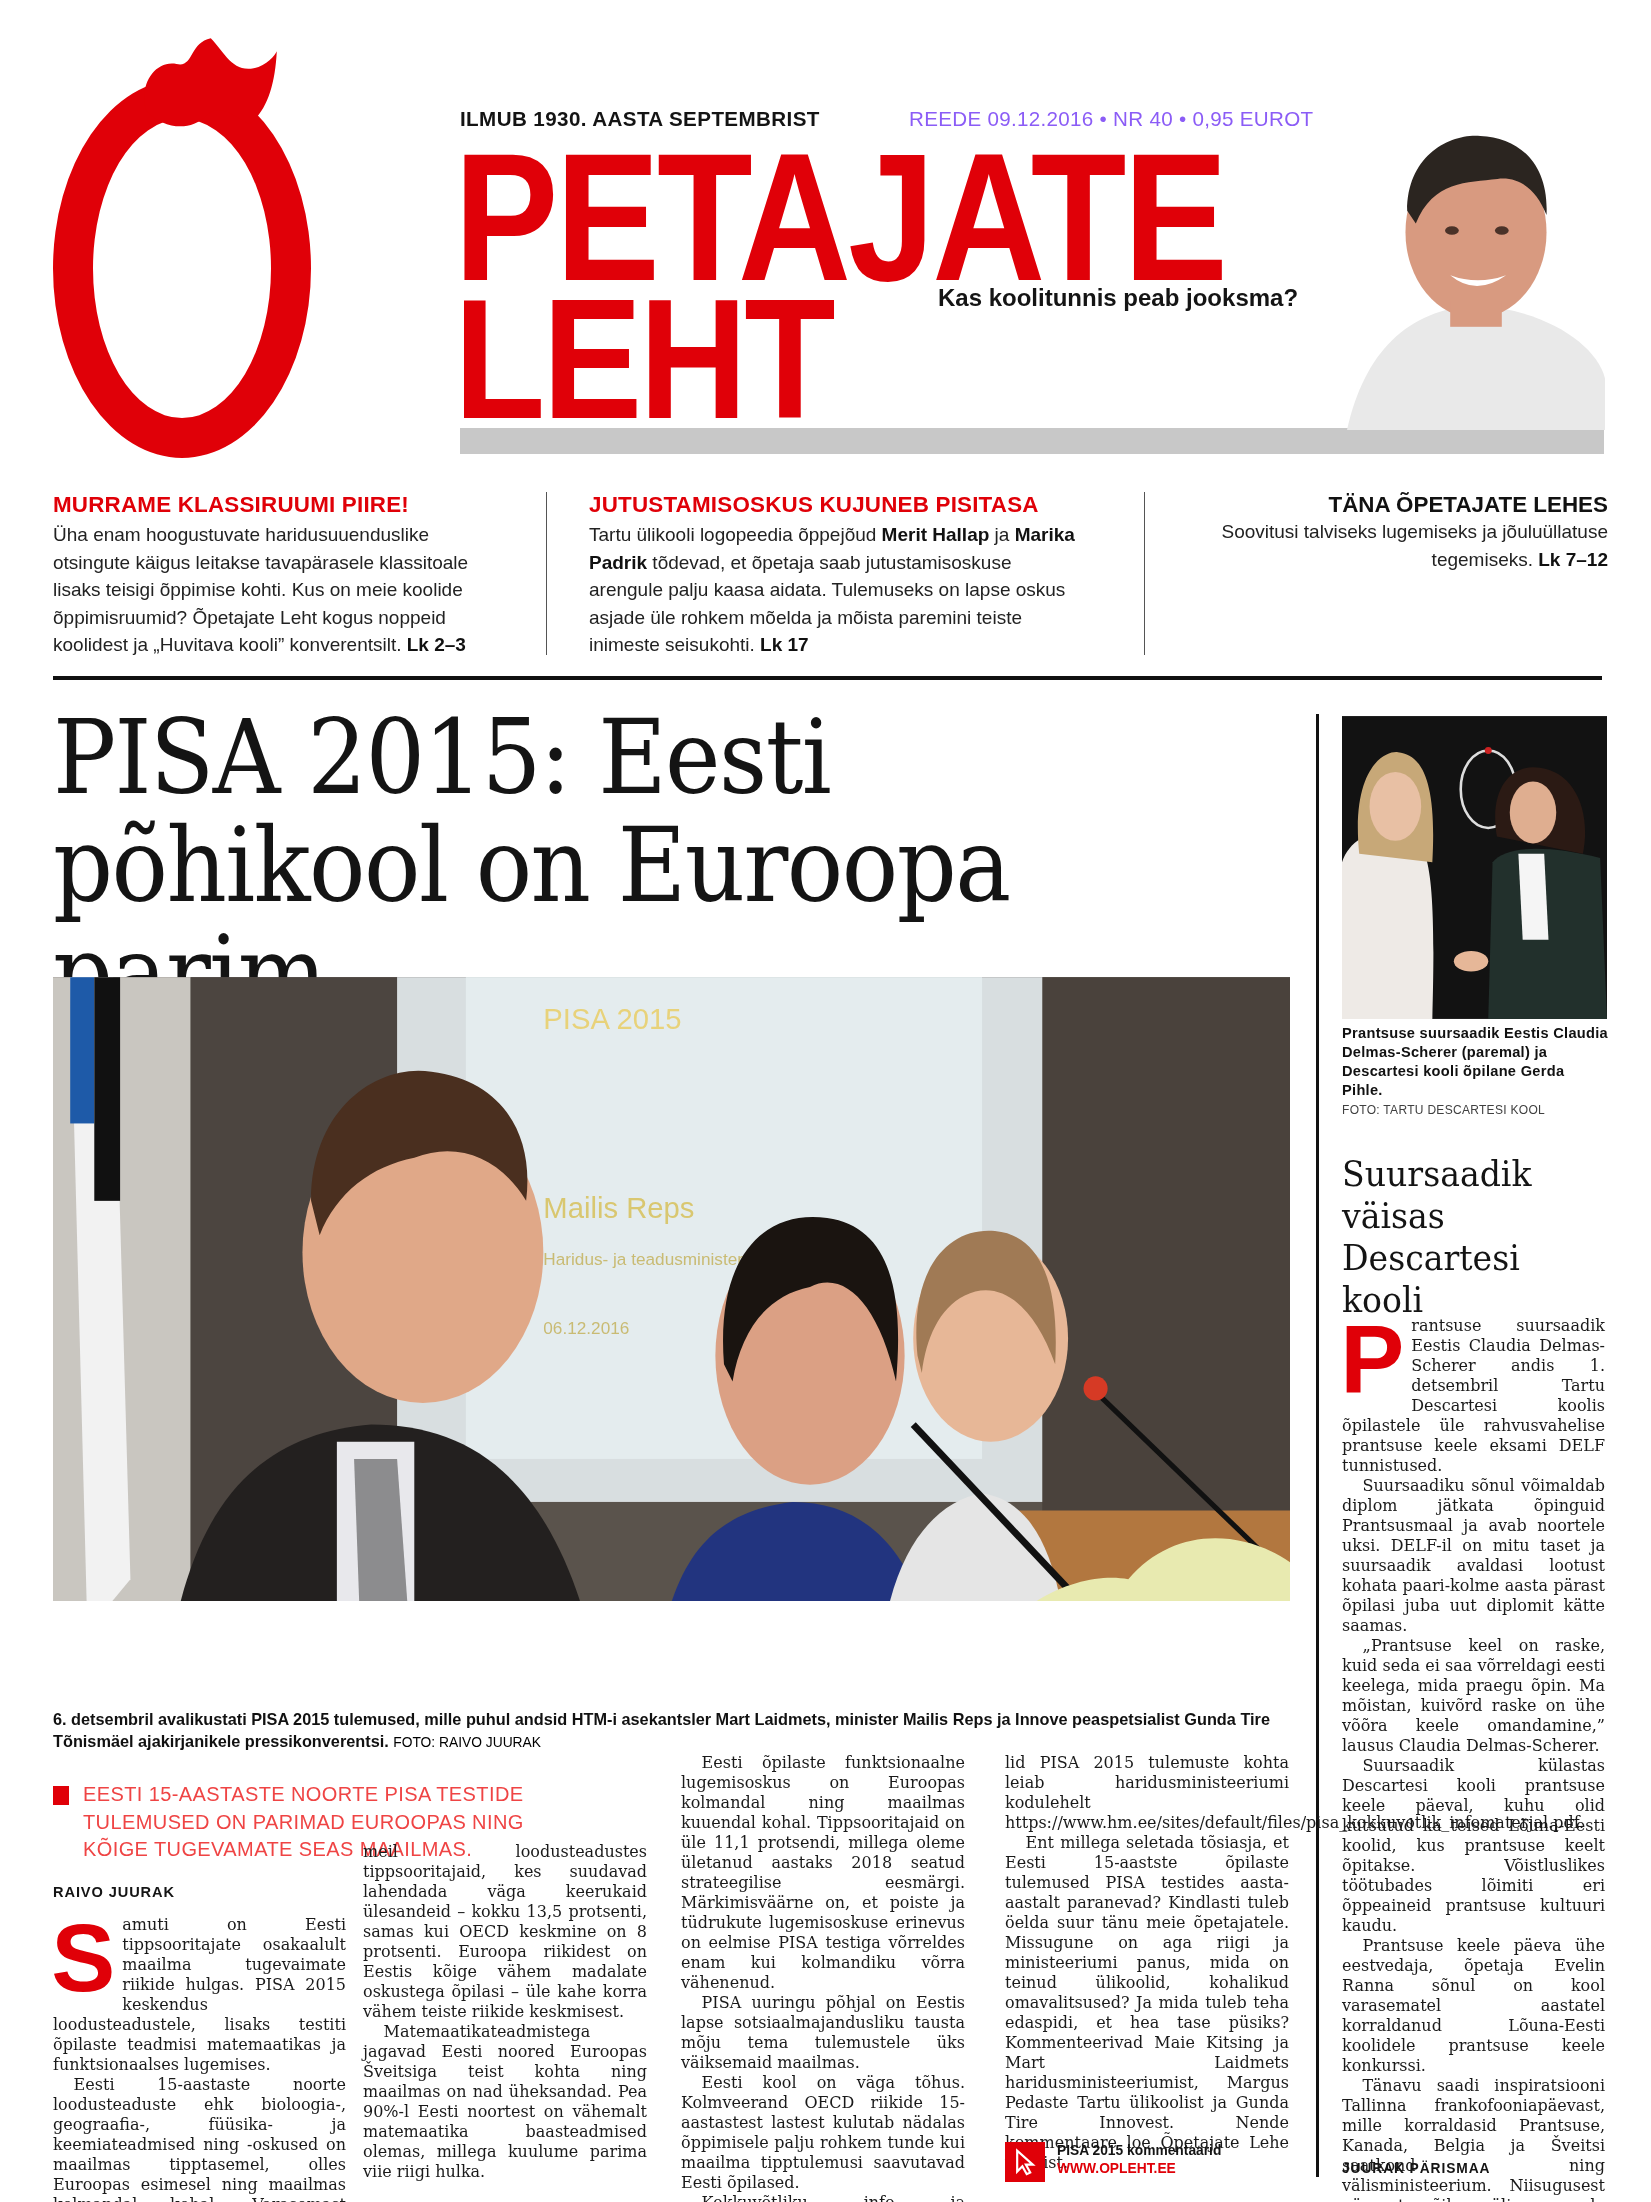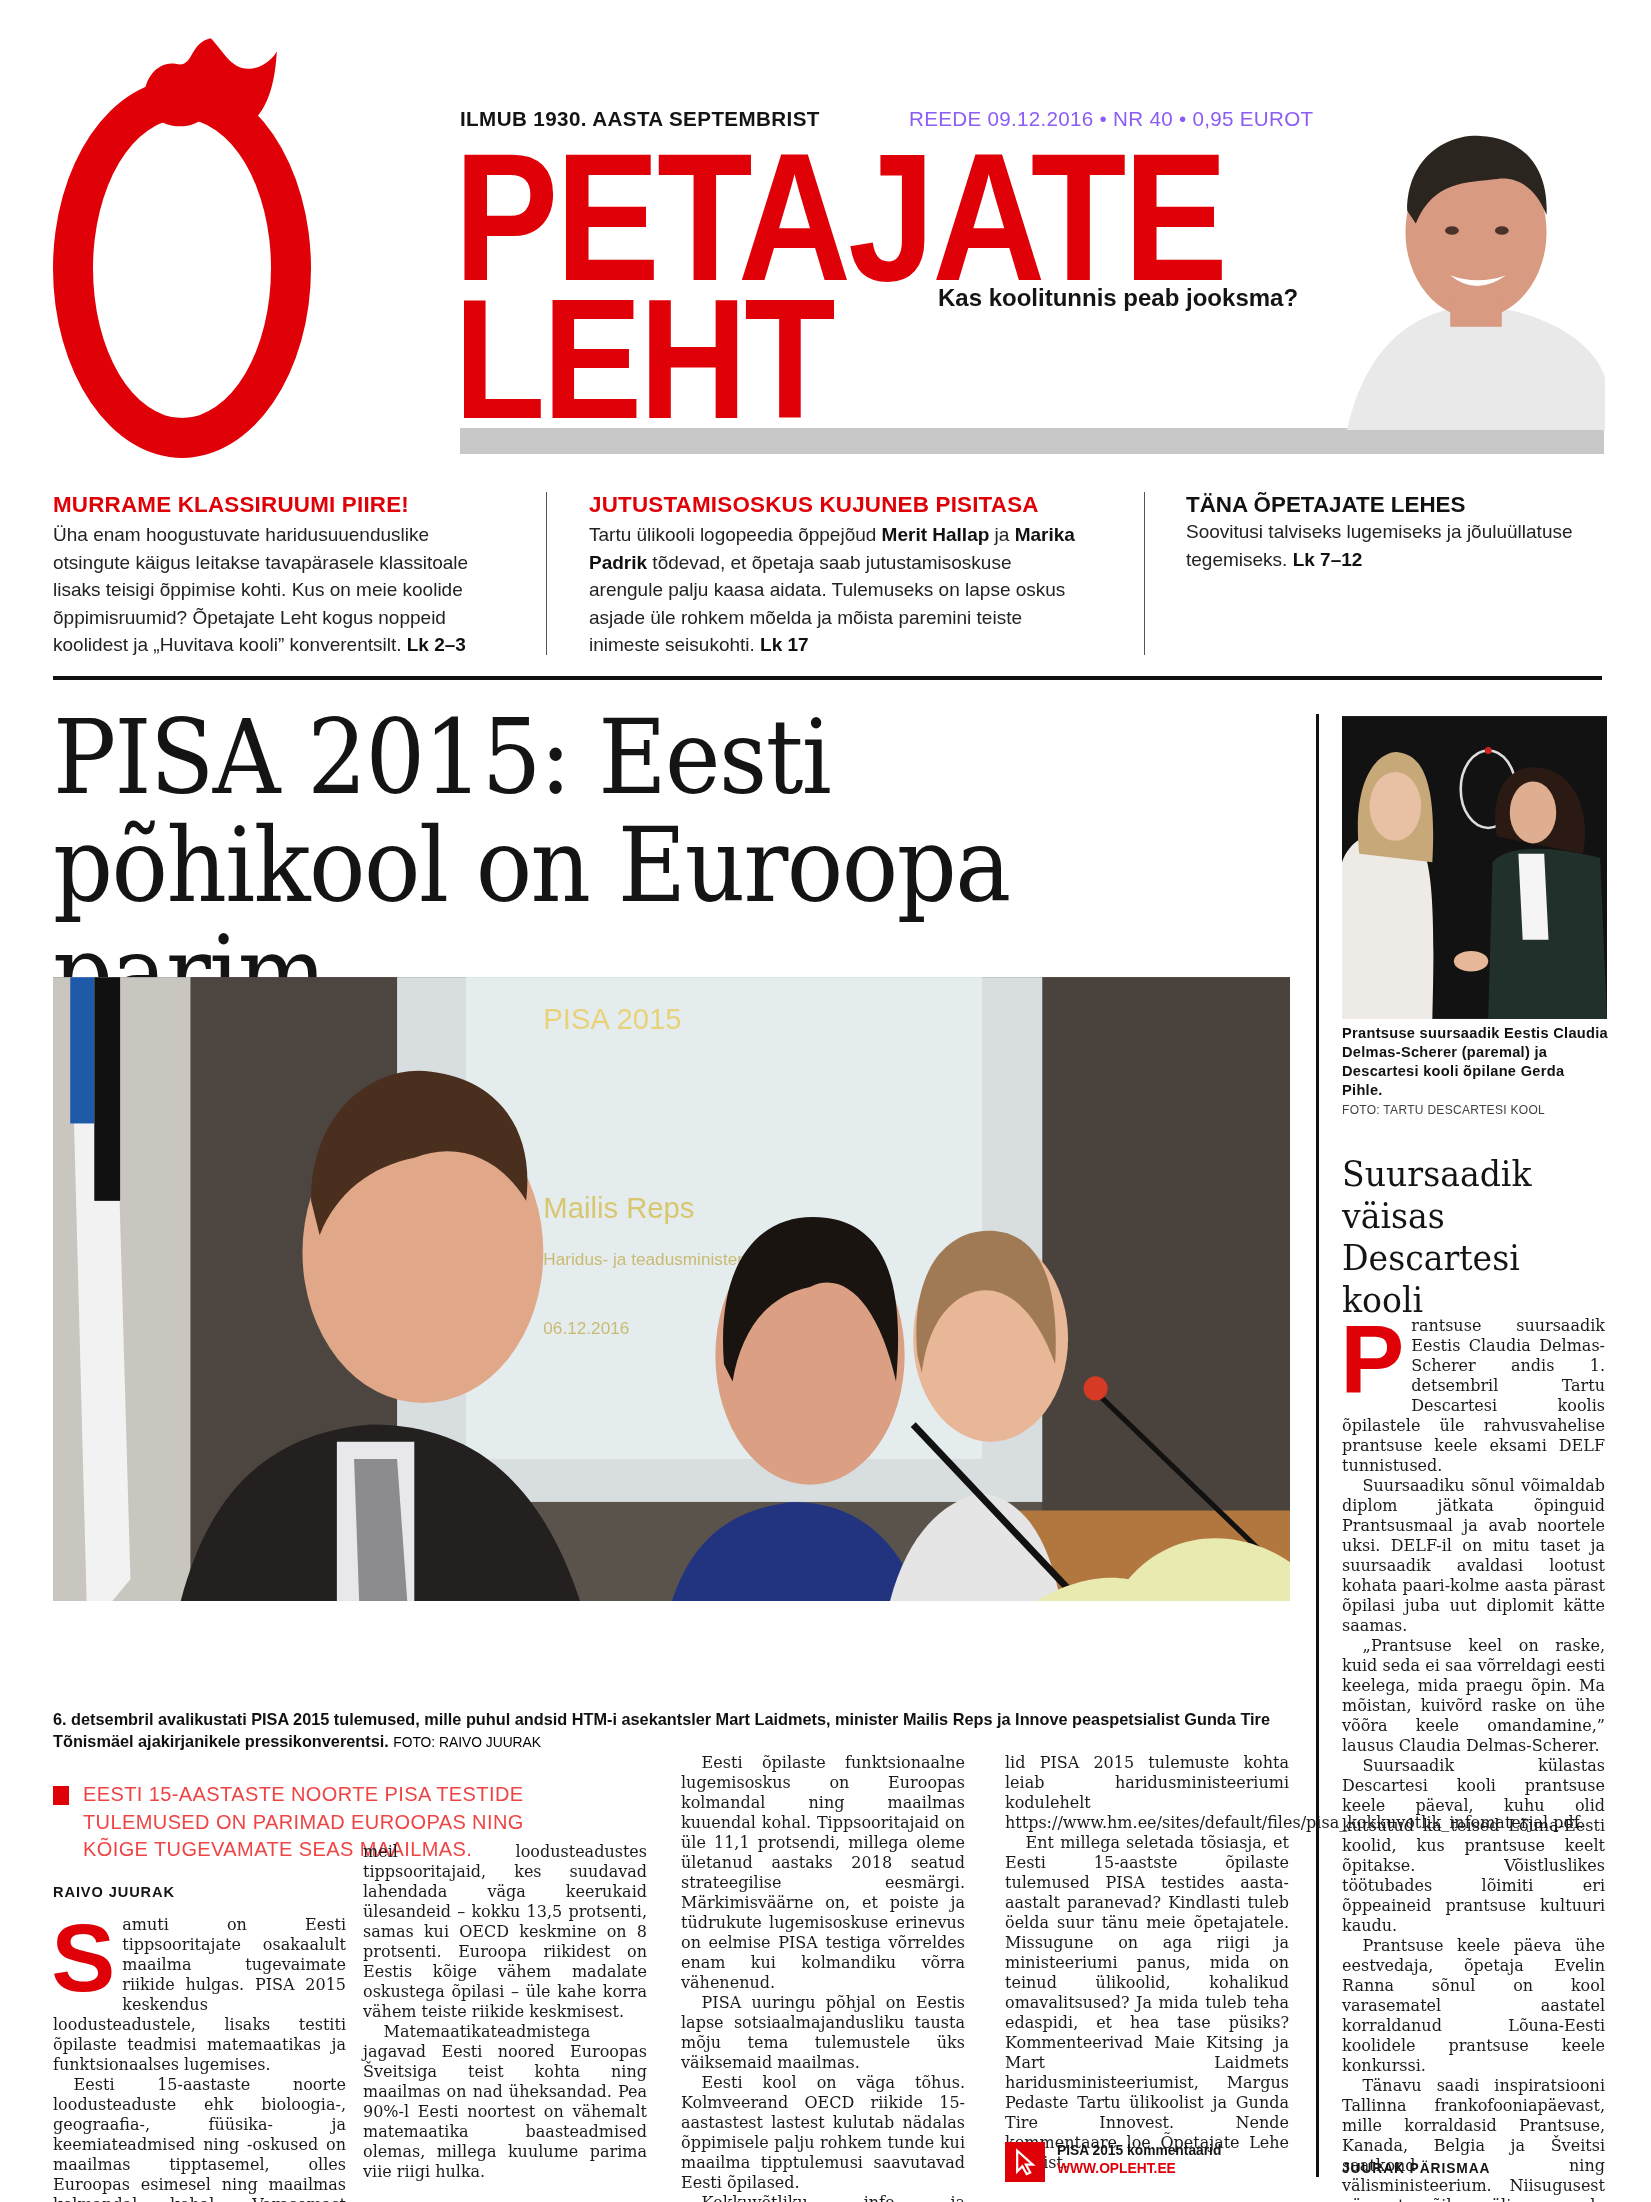--- a/index.html
+++ b/index.html
@@ -93,21 +93,21 @@
 <div class="abs teaser sans" style="left:53px; width:447px;">
   <h4>MURRAME KLASSIRUUMI PIIRE!</h4>
   <p><span>Üha enam hoogustuvate haridusuuenduslike otsingute käigus leitakse tavapärasele klassitoale lisaks teisigi õppimise kohti. Kus on meie koolide õppimisruumid? Õpetajate Leht kogus noppeid koolidest ja „Huvitava kooli” konverentsilt. </span><b>Lk 2–3</b></p>
 </div>
 <div class="abs teaser-divider" style="left:546px;"></div>
 <div class="abs teaser sans" style="left:589px; width:499px;">
   <h4>JUTUSTAMISOSKUS KUJUNEB PISITASA</h4>
   <p><span>Tartu ülikooli logopeedia õppejõud </span><b>Merit Hallap</b><span> ja </span><b>Marika Padrik</b><span> tõdevad, et õpetaja saab jutustamisoskuse arengule palju kaasa aidata. Tulemuseks on lapse oskus asjade üle rohkem mõelda ja mõista paremini teiste inimeste seisukohti. </span><b>Lk 17</b></p>
 </div>
 <div class="abs teaser-divider" style="left:1144px;"></div>
-<div class="abs teaser sans" style="left:1186px; width:422px;">
+<div class="abs teaser sans" style="left:1186px; width:422px;text-align:right;">
   <div class="today-kicker">TÄNA ÕPETAJATE LEHES</div>
   <p><span>Soovitusi talviseks lugemiseks ja jõuluüllatuse tegemiseks. </span><b>Lk 7–12</b></p>
 </div>
 <div class="abs thick-rule"></div>
 
 <h1 class="abs headline serif" style="margin:0;">PISA 2015: Eesti põhikool on Euroopa parim</h1>
 <div class="abs col-rule"></div>
 
 <div class="abs main-photo">
   <svg width="1237" height="723" viewBox="0 0 1438 840">

